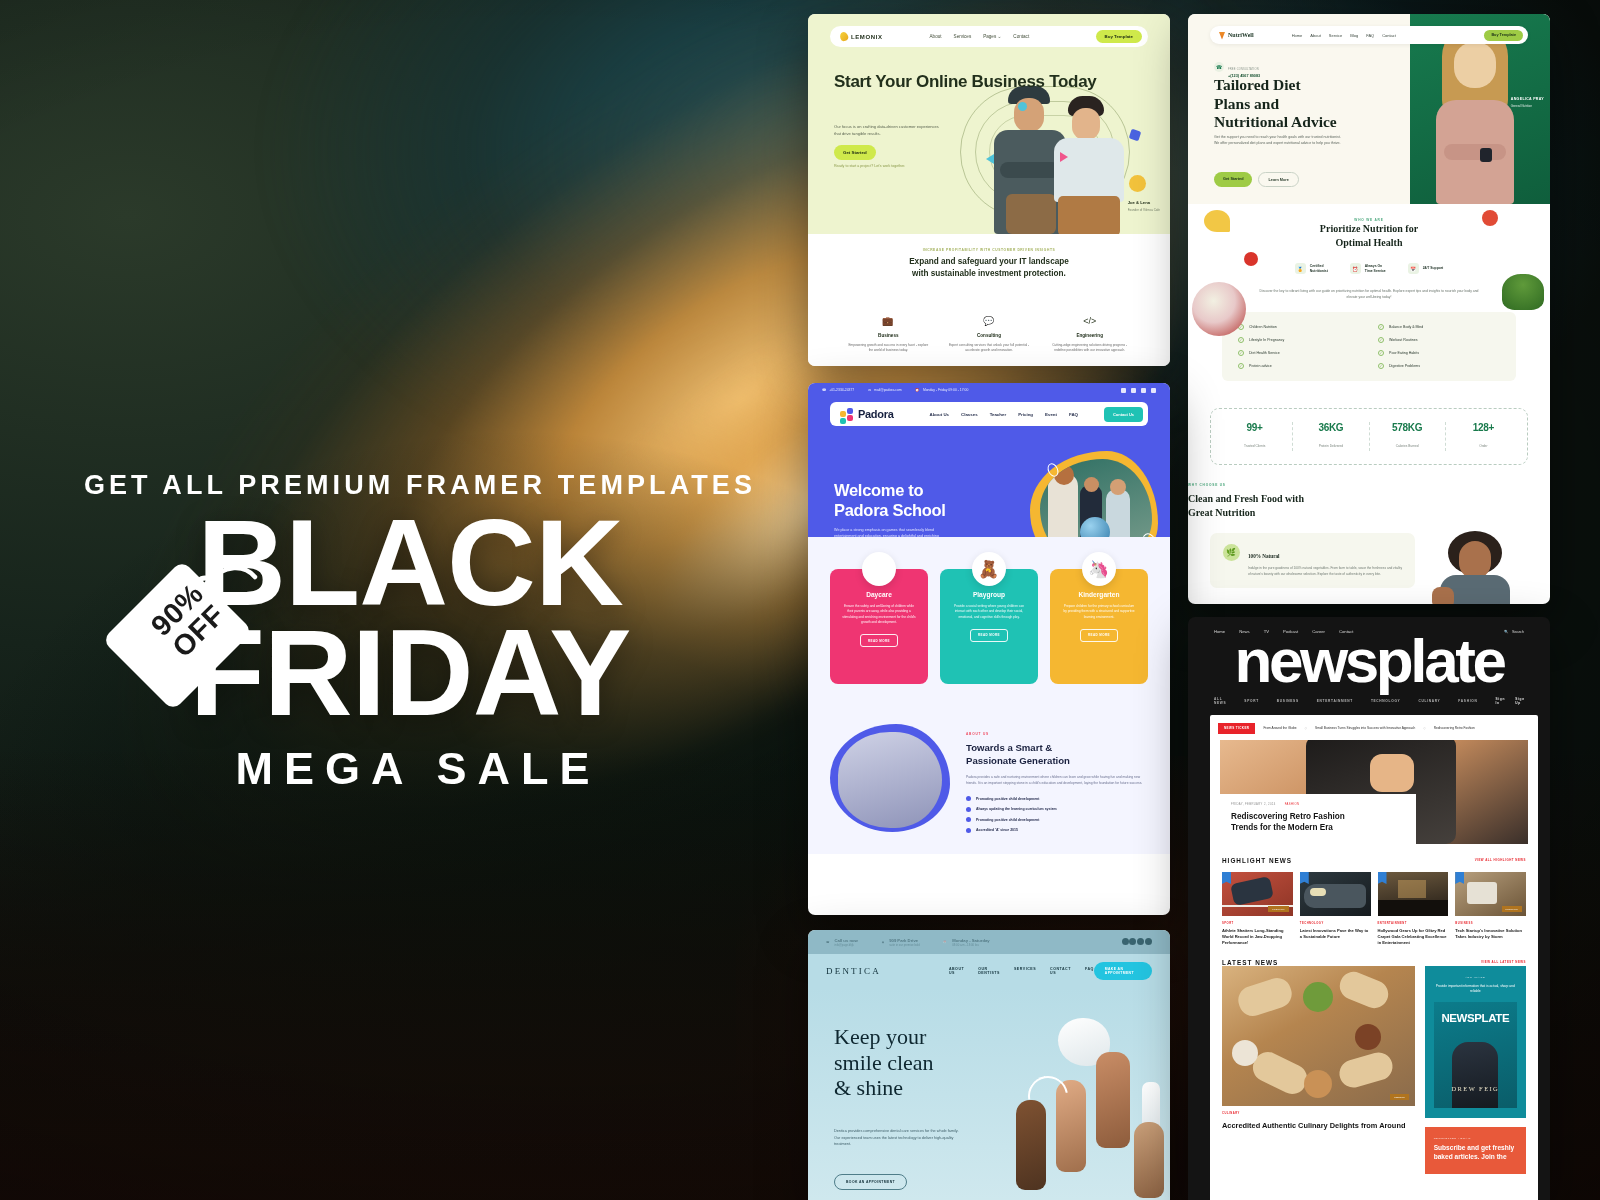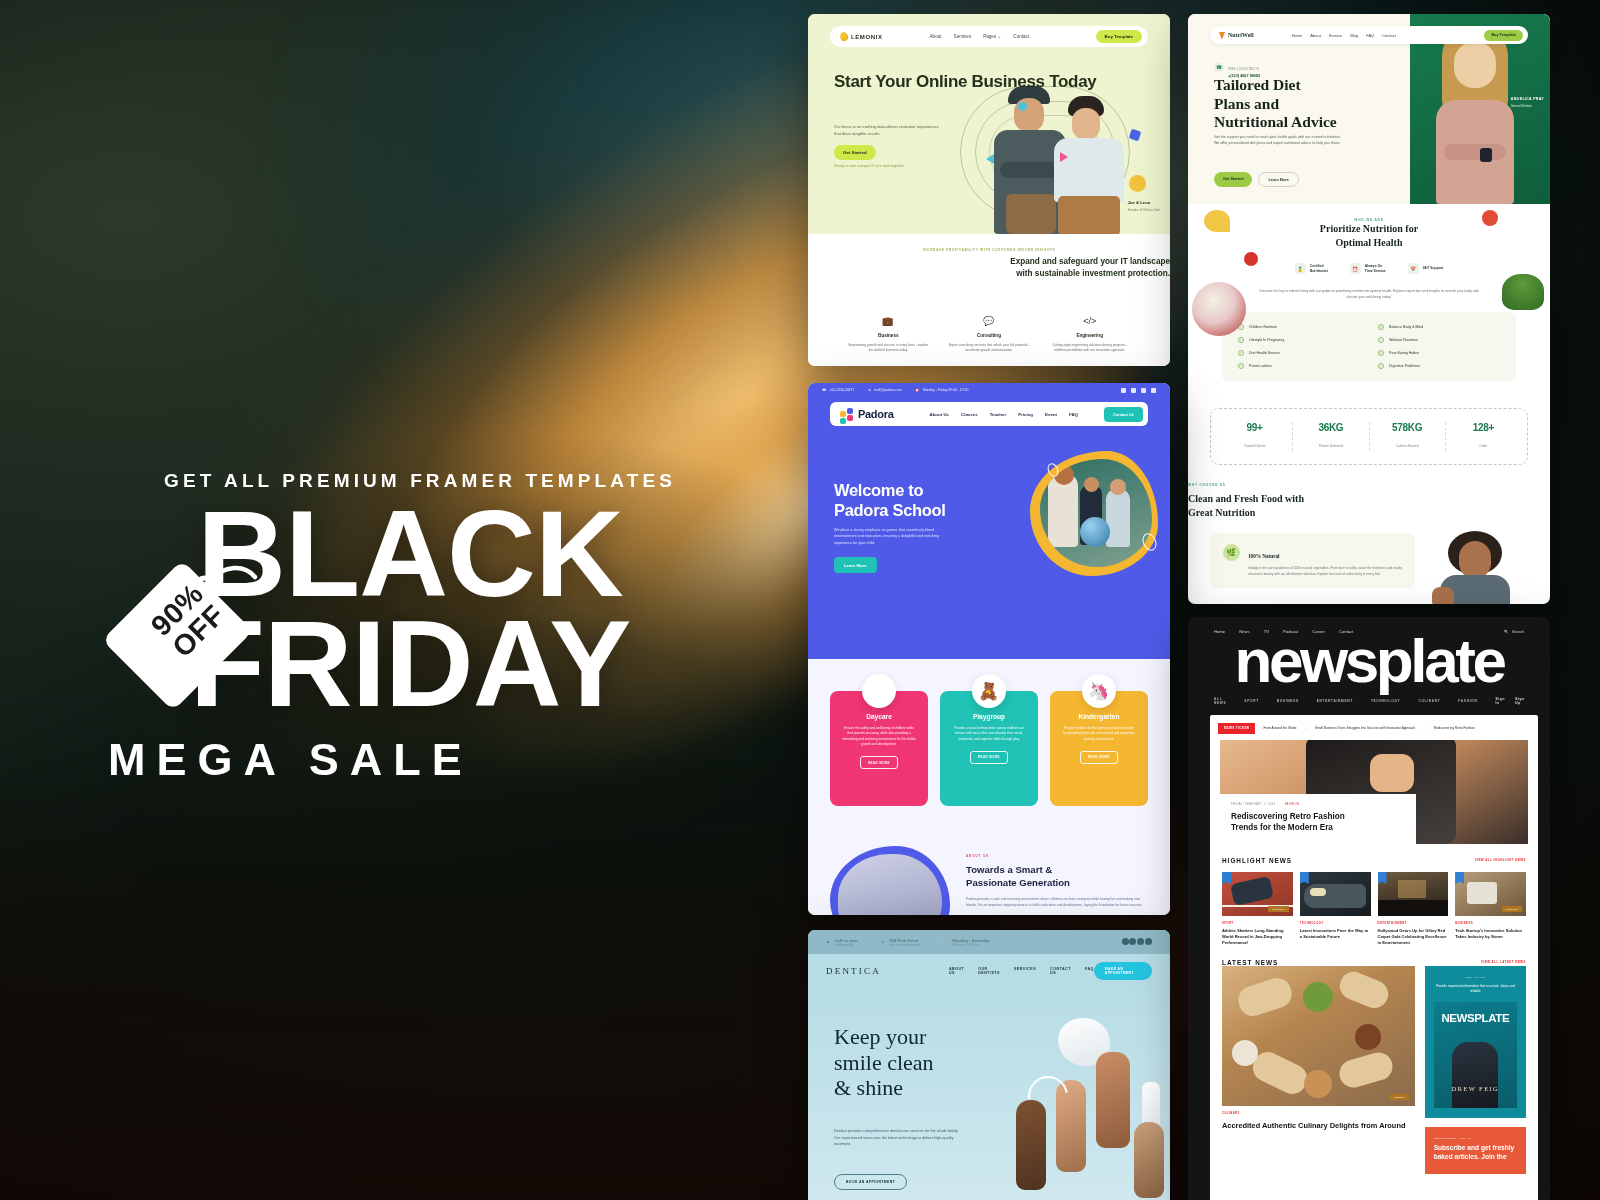--- a/index.html
+++ b/index.html
@@ -53,33 +53,33 @@
     background:radial-gradient(60% 60% at 40% 40%, rgba(70,28,12,.8) 0%, rgba(40,16,8,.4) 45%, rgba(0,0,0,0) 72%);
   }
   .bg-vign{
     position:absolute; inset:0;
     background:radial-gradient(120% 95% at 35% 45%, rgba(0,0,0,0) 45%, rgba(0,0,0,.55) 100%);
   }
 
   
   #hero{ position:absolute; left:0; top:470px; width:760px; }
   .eyebrow{
-    color:#fff; font-weight:bold; font-size:19px; letter-spacing:4.1px;
+    color:#fff; font-weight:bold; font-size:27px; letter-spacing:4.1px;
     text-align:center; padding-left:80px;
   }
   .bfline{
     color:#fff; font-weight:bold; font-size:123px; line-height:.88;
     letter-spacing:-1px; text-align:center; padding-left:60px;
     text-shadow:0 6px 28px rgba(0,0,0,.35);
   }
   .bf1{ margin-top:8px; }
   .bf2{ margin-top:2px;text-align:center; }
   .megasale{
     color:#fff; font-weight:bold; font-size:45px; letter-spacing:11px;
-    text-align:left; padding-left:108px; margin-top:16px;
+    text-align:center; padding-left:76px; margin-top:16px;
   }
 
   
   #tag{ position:absolute; left:95px; top:555px; width:190px; height:175px; }
   #tag svg{ position:absolute; inset:0; }
   .tag-txt{
     position:absolute; left:18px; top:36px; width:150px;
     transform:rotate(-45deg); transform-origin:center;
     color:#1a1a1a; font-weight:bold; font-size:29px; line-height:1.02;
     letter-spacing:.5px; text-align:center;
@@ -135,21 +135,21 @@
              border-right:8px solid #4fc3d9; }
   .circ-y{ position:absolute; right:10px; bottom:42px; width:17px; height:17px;
            border-radius:50%; background:#f2c23c; }
   .lx-credit{ position:absolute; right:10px; bottom:22px; text-align:left; }
   .lx-credit b{ font-size:4.2px; color:#24321c; }
   .lx-credit div{ font-size:3px; color:#78836c; line-height:1.4; }
 
   .lx-body{ background:#fff; height:156px; position:relative; }
   .lx-eyebrow{ position:absolute; top:14px; left:0; right:0; text-align:center;
                font-size:3.3px; letter-spacing:.6px; color:#a3b15c; font-weight:bold; }
-  .lx-h2{ position:absolute; top:22px; left:0; right:0; text-align:right;
+  .lx-h2{ position:absolute; top:22px; left:0; right:0; text-align:center;
           font-size:8.2px; font-weight:bold; color:#22301c; line-height:1.45; }
   .lx-feats{ position:absolute; top:82px; left:30px; right:30px; display:flex; }
   .lx-feat{ flex:1; text-align:center; padding:0 8px; }
   .lx-ico{ font-size:9px; color:#2e3a24; margin-bottom:7px; }
   .lx-feat b{ display:block; font-size:4.6px; color:#22301c; margin-bottom:5px; }
   .lx-cards-shadow{ position:absolute; bottom:-8px; left:40px; width:280px; height:20px; }
   .shadow-card{ position:absolute; bottom:0; width:132px; height:18px;
                 background:#17342c; border-radius:6px 6px 0 0; }
 
   
@@ -222,21 +222,21 @@
   .nw-nat-card{ position:absolute; left:0; top:0; width:205px; background:#f6f7ee;
                 border-radius:7px; padding:11px 13px; display:flex; gap:8px; }
   .nw-nat-ic{ width:17px; height:17px; border-radius:50%; background:#cbe39a; flex:none;
               display:flex; align-items:center; justify-content:center; font-size:8px; }
   .nw-nat b{ font-size:5.2px; color:#16251b; font-family:"Liberation Serif",serif; }
   .nw-nat p{ font-size:3.2px; color:#707a72; line-height:1.75; margin-top:4px; }
   .nw-woman{ position:absolute; right:4px; top:-4px; width:98px; height:84px; }
 
   
   #padora{ left:808px; top:383px; width:362px; height:532px; border-radius:7px; }
-  .pd-hero{ background:#4f5ae8; height:276px; position:relative; }
+  .pd-hero{ background:#4f5ae8; height:154px; position:relative; }
   .pd-top{ position:absolute; left:0; top:0; right:0; height:14px; display:flex;
            align-items:center; padding:0 14px; gap:14px; color:#e7e9ff; font-size:3.4px; }
   .pd-top .it{ display:flex; align-items:center; gap:3px; }
   .pd-soc{ margin-left:auto; display:flex; gap:5px; }
   .pd-soc span{ width:5px; height:5px; border-radius:1px; background:rgba(255,255,255,.85); }
   .pd-nav{ position:absolute; left:22px; right:22px; top:19px; height:24px; background:#fff;
            border-radius:6px; display:flex; align-items:center; padding:0 5px 0 10px; }
   .pd-logo{ display:flex; align-items:center; gap:4px; font-size:11px; font-weight:bold;
             color:#17213f; letter-spacing:-.3px; }
   .pd-blocks{ width:14px; height:12px; position:relative; }

